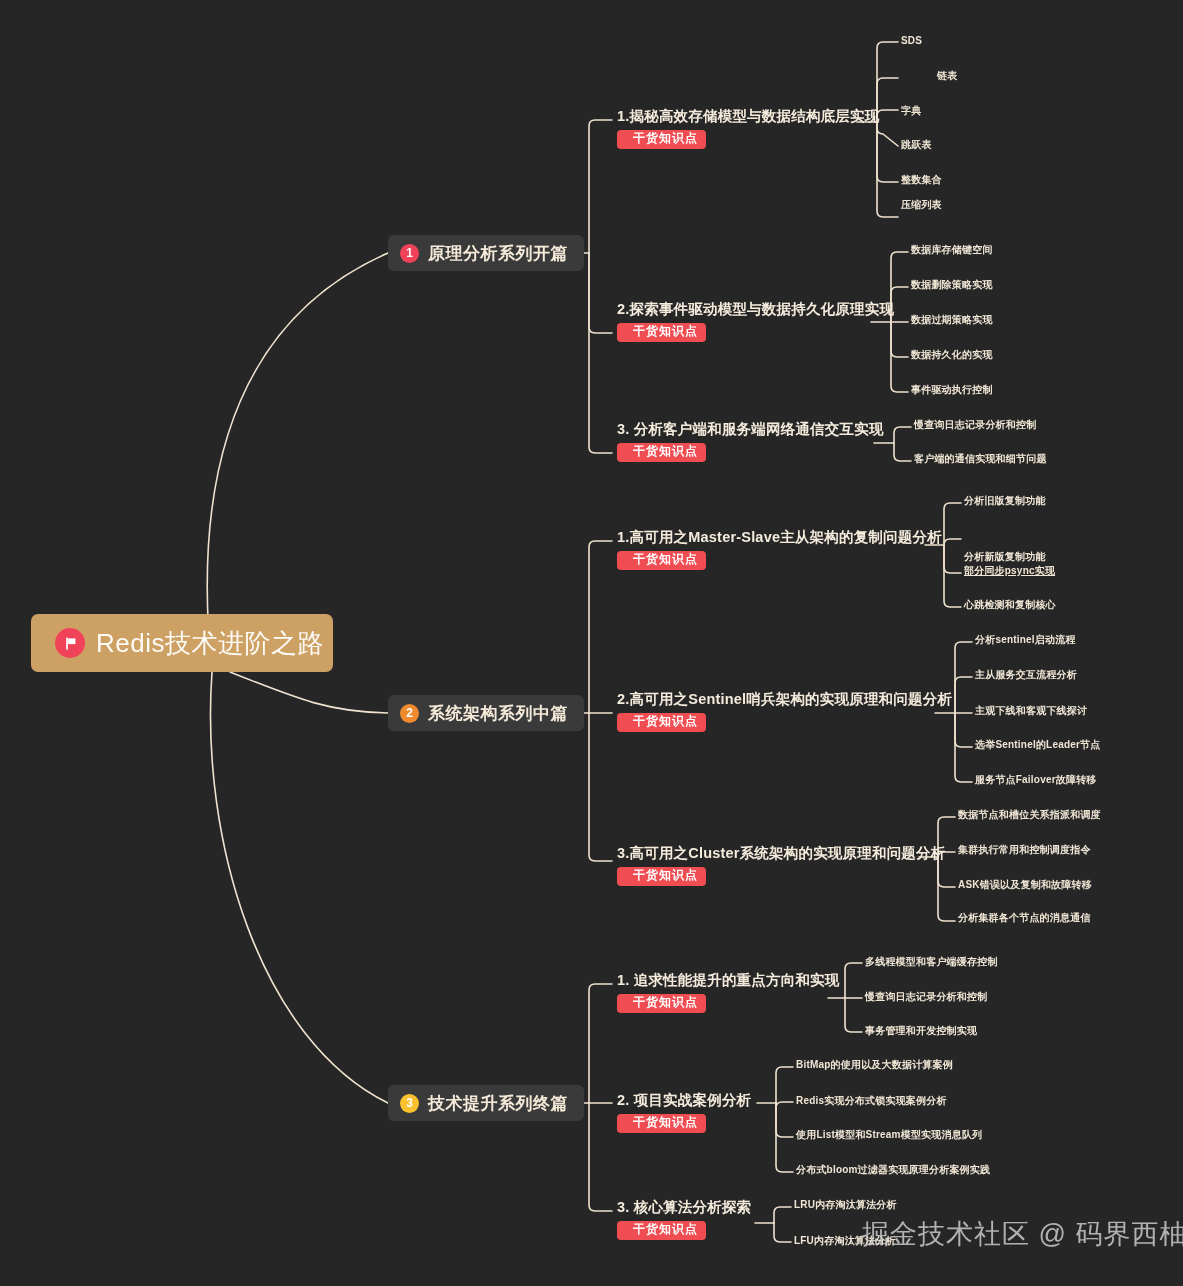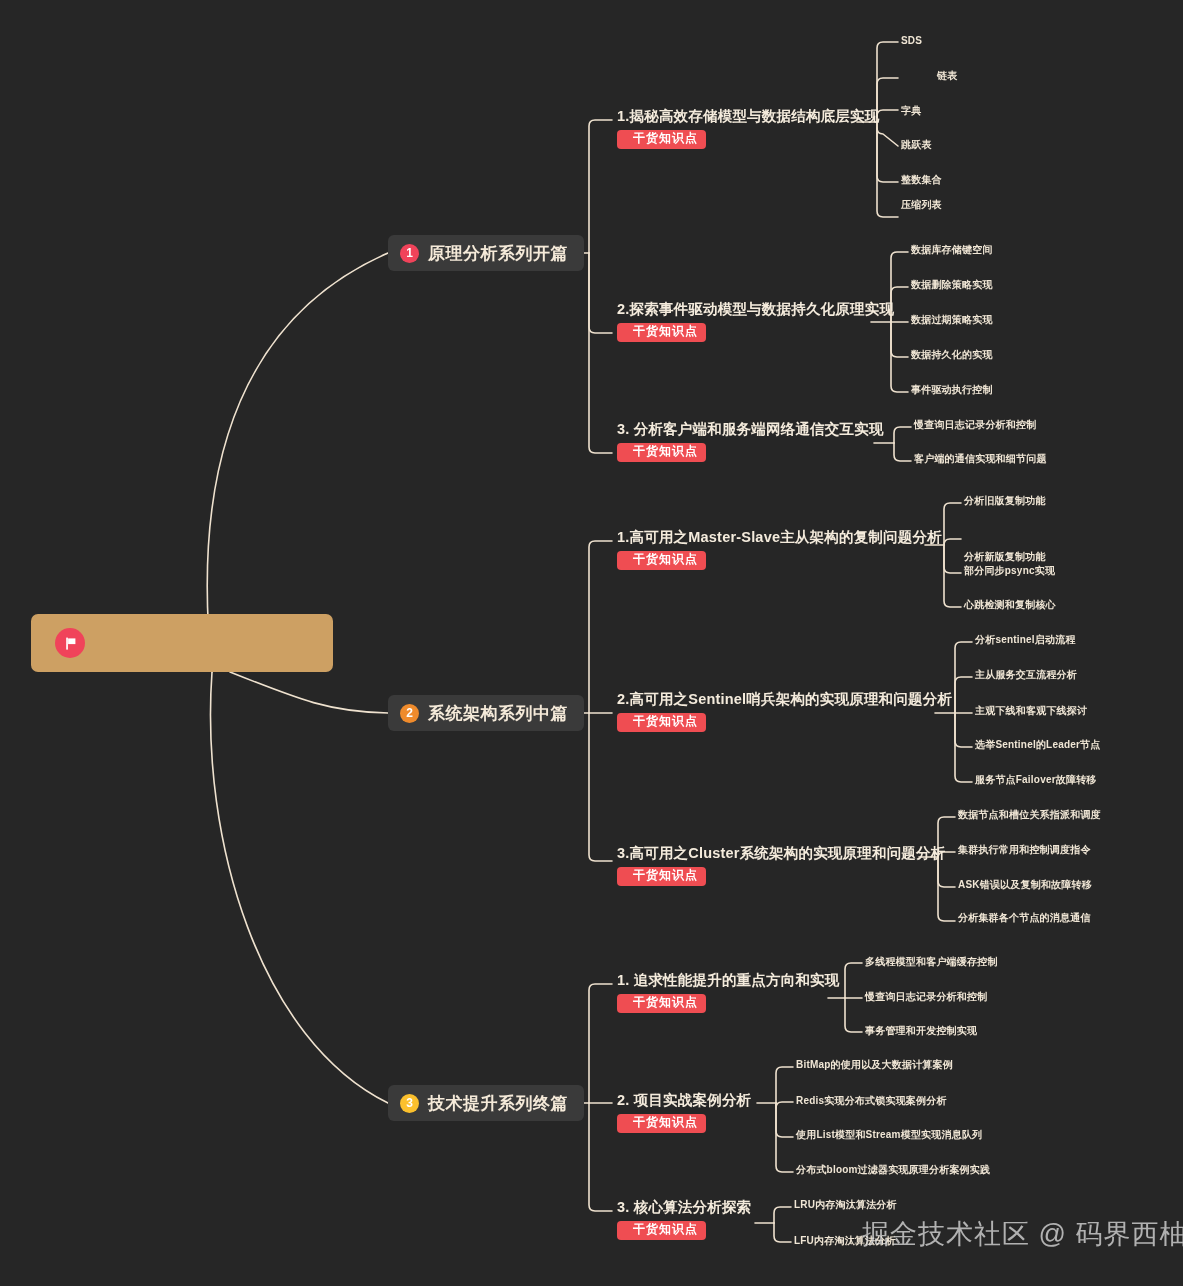--- a/index.html
+++ b/index.html
@@ -193,20 +193,21 @@
     <path d="M 774,1223 L 774,1236 q 0,6 6,6 L 791,1242"></path>
   </svg>
 
   <div class="root-node">
     <span class="root-flag">
       <svg width="17" height="17" viewBox="0 0 17 17" aria-hidden="true">
         <rect x="4.2" y="2.6" width="1.7" height="12" fill="#ffffff"></rect>
         <path d="M6.1 3.4 H13.4 V9.1 H6.1 Z" fill="#ffffff"></path>
       </svg>
     </span>
+    <span class="root-title">Redis技术进阶之路</span>
   </div>
 
   <div class="l1-node" style="left:388px;top:235px;">
     <span class="l1-badge" style="background:#f0435a;">1</span>
     <span class="l1-label">原理分析系列开篇</span>
   </div>
 
   <div class="l1-node" style="left:388px;top:695px;">
     <span class="l1-badge" style="background:#ef8b2c;">2</span>
     <span class="l1-label">系统架构系列中篇</span>
@@ -244,21 +245,21 @@
   </div>
   <div class="l3-node" style="left:914px;top:420px;">慢查询日志记录分析和控制</div>
   <div class="l3-node" style="left:914px;top:454px;">客户端的通信实现和细节问题</div>
 
   <div class="l2-node" style="left:617px;top:529px;">
     <span class="l2-title">1.高可用之Master-Slave主从架构的复制问题分析</span>
     <span class="l2-tag">干货知识点</span>
   </div>
   <div class="l3-node" style="left:964px;top:496px;">分析旧版复制功能</div>
   <div class="l3-node" style="left:964px;top:532px;margin-top:20px;">分析新版复制功能</div>
-  <div class="l3-node" style="left:964px;top:566px;">部分同步psync实现</div>
+  <div class="l3-node" style="left:964px;top:566px;text-decoration:underline;">部分同步psync实现</div>
   <div class="l3-node" style="left:964px;top:600px;">心跳检测和复制核心</div>
 
   <div class="l2-node" style="left:617px;top:691px;">
     <span class="l2-title">2.高可用之Sentinel哨兵架构的实现原理和问题分析</span>
     <span class="l2-tag">干货知识点</span>
   </div>
   <div class="l3-node" style="left:975px;top:635px;">分析sentinel启动流程</div>
   <div class="l3-node" style="left:975px;top:670px;">主从服务交互流程分析</div>
   <div class="l3-node" style="left:975px;top:706px;">主观下线和客观下线探讨</div>
   <div class="l3-node" style="left:975px;top:740px;">选举Sentinel的Leader节点</div>

